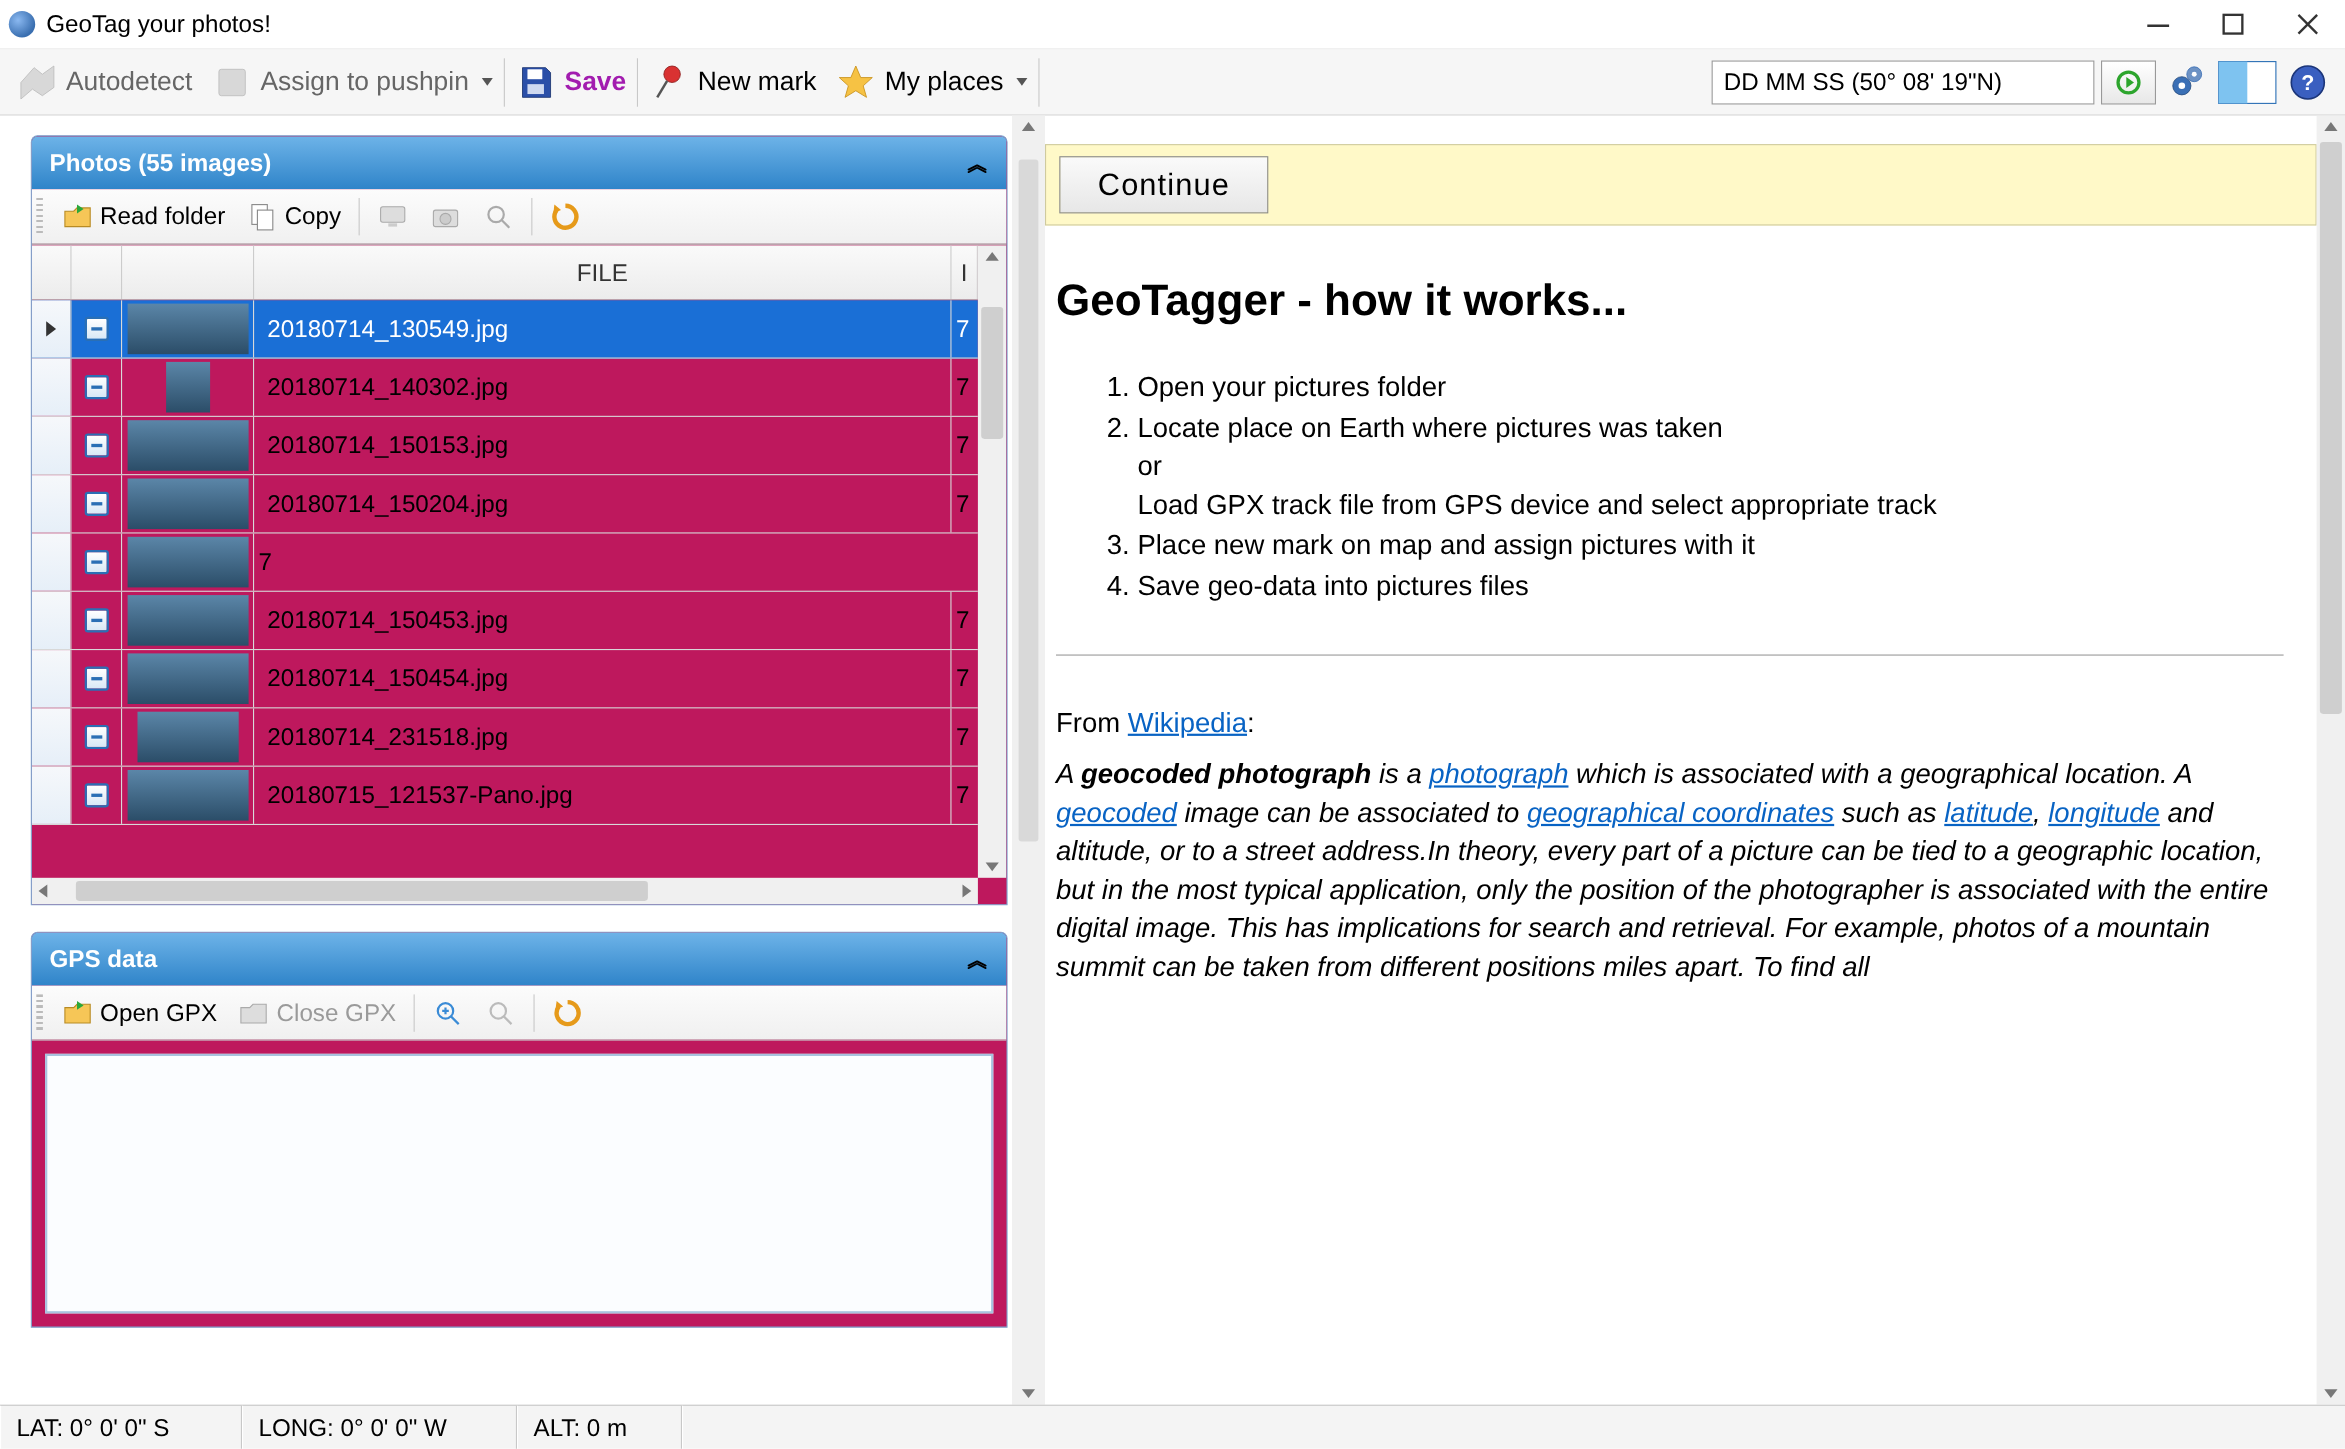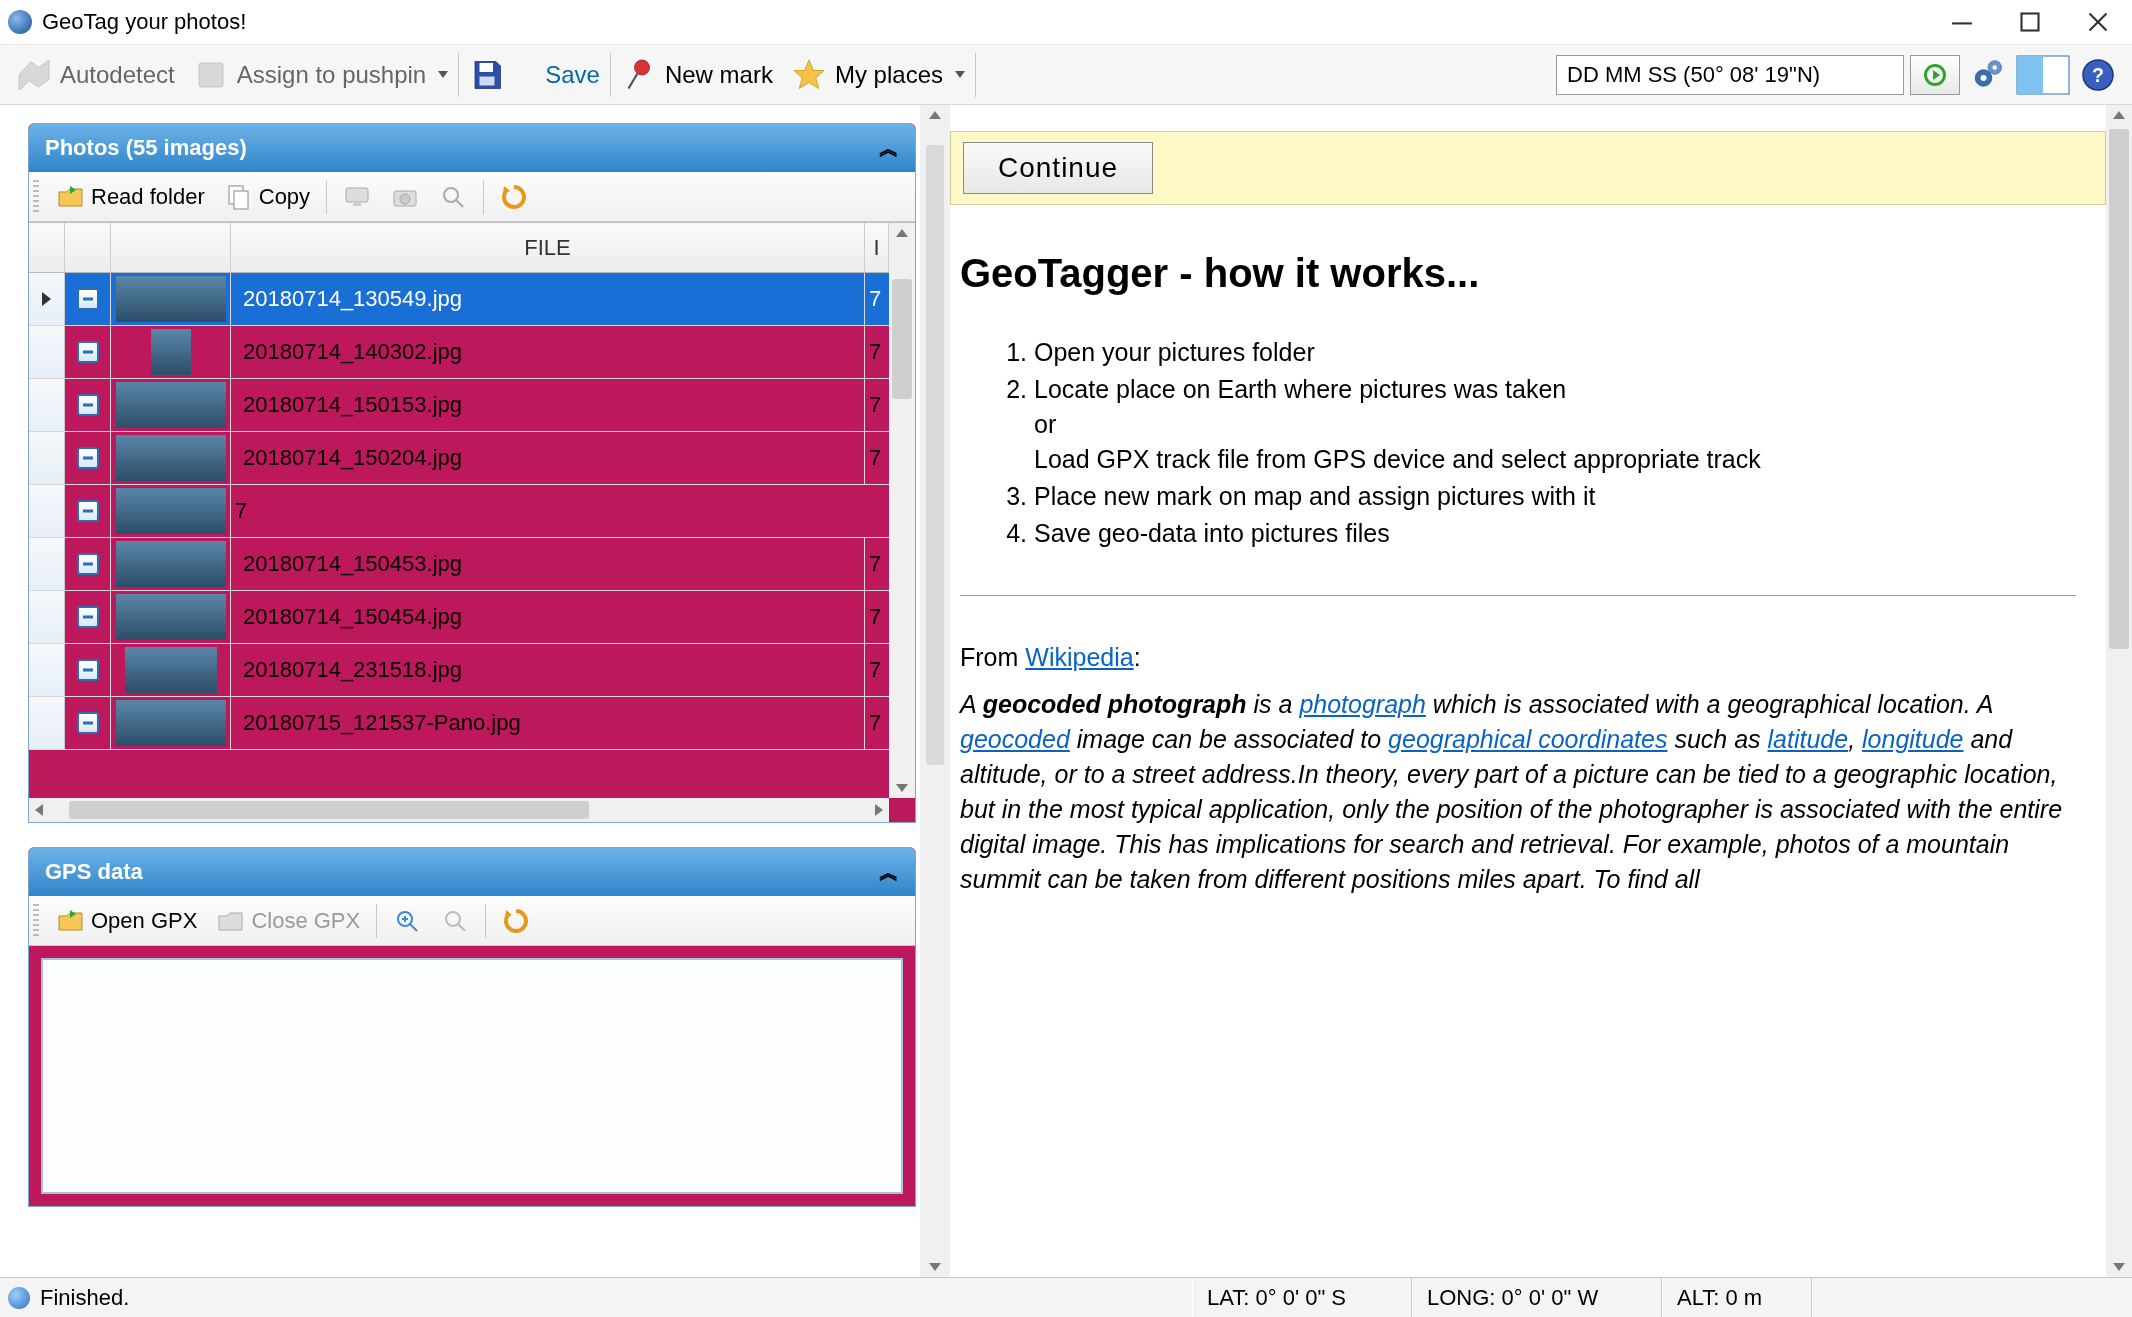--- a/index.html
+++ b/index.html
@@ -11,21 +11,21 @@
 .titlebar .title { flex: 1; font-size: 22px; color: #000; }
 .win-controls { display: flex; height: 100%; }
 .win-btn { width: 68px; display: flex; align-items: center; justify-content: center; font-size: 18px; color: #333; }
 
 
 .main-toolbar { height: 60px; background: #f6f6f6; display: flex; align-items: center; padding: 0 8px; gap: 2px; border-bottom: 1px solid #d8d8d8; }
 .tb-sep { width: 1px; height: 44px; background: #c8c8c8; }
 .tb-btn { display: flex; align-items: center; gap: 8px; padding: 4px 8px; height: 48px; color: #666; justify-content: space-between; }
 .tb-btn.enabled { color: #000; }
 .tb-btn .lbl { font-size: 24px; }
-.tb-btn.save .lbl { font-weight: 400; color: #0369a1; margin-left: 32px; }
+.tb-btn.save .lbl { font-weight: 700; color: #a21caf; }
 .icon-box { width: 36px; height: 36px; display: flex; align-items: center; justify-content: center; }
 .coord-input { width: 348px; height: 40px; border: 1px solid #999; padding: 0 10px; font-size: 22px; background: #fff; }
 .go-btn { width: 50px; height: 40px; border: 1px solid #999; background: linear-gradient(#fff,#e8e8e8); margin-left: 4px; display: flex; align-items: center; justify-content: center; }
 .go-btn .arrow { width: 22px; height: 22px; border-radius: 50%; border: 3px solid #2da52d; position: relative; }
 .go-btn .arrow::after { content: ""; position: absolute; right: 3px; top: 50%; transform: translateY(-50%); border-left: 7px solid #2da52d; border-top: 5px solid transparent; border-bottom: 5px solid transparent; }
 .gear-icon svg, .help-icon svg { width: 40px; height: 40px; }
 .spacer { flex: 1; }
 
 .drop-caret { width: 0; height: 0; border-left: 5px solid transparent; border-right: 5px solid transparent; border-top: 7px solid #555; margin-left: 4px; }
 
@@ -483,21 +483,17 @@
     <div class="right-vscroll">
       <div class="arrow-up"></div>
       <div class="vthumb"></div>
       <div class="arrow-down"></div>
     </div>
   </div>
 
 </div>
 
 <div class="statusbar">
-  <div class="status-main">
-    <span class="info-icon"></span>
-    <span>Finished.</span>
-  </div>
   <div class="status-seg" style="width:220px">LAT:   0° 0' 0" S</div>
   <div class="status-seg" style="width:250px">LONG:   0° 0' 0" W</div>
   <div class="status-seg" style="width:150px">ALT: 0 m</div>
   <div class="status-seg" style="width:320px;border-right:none"></div>
 </div>
 
 </body></html>

